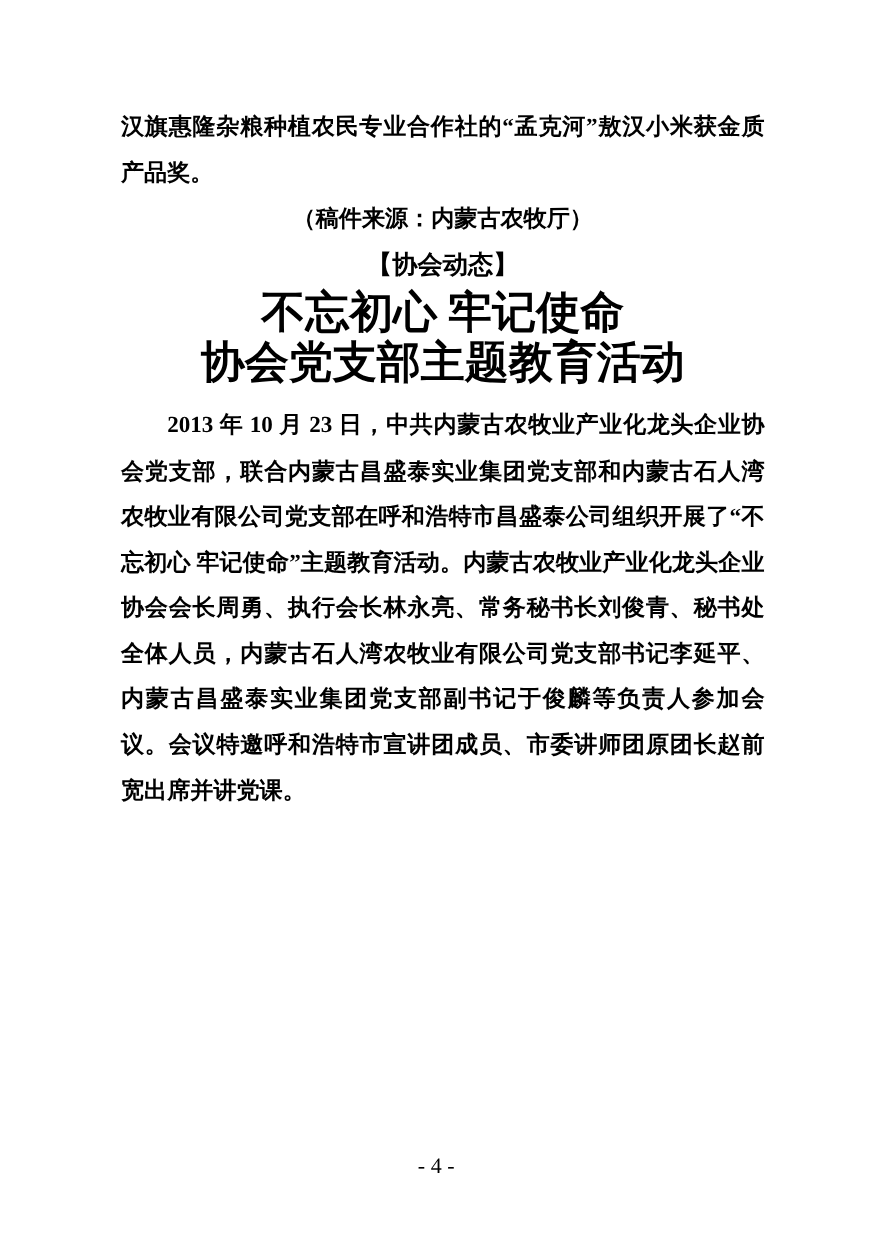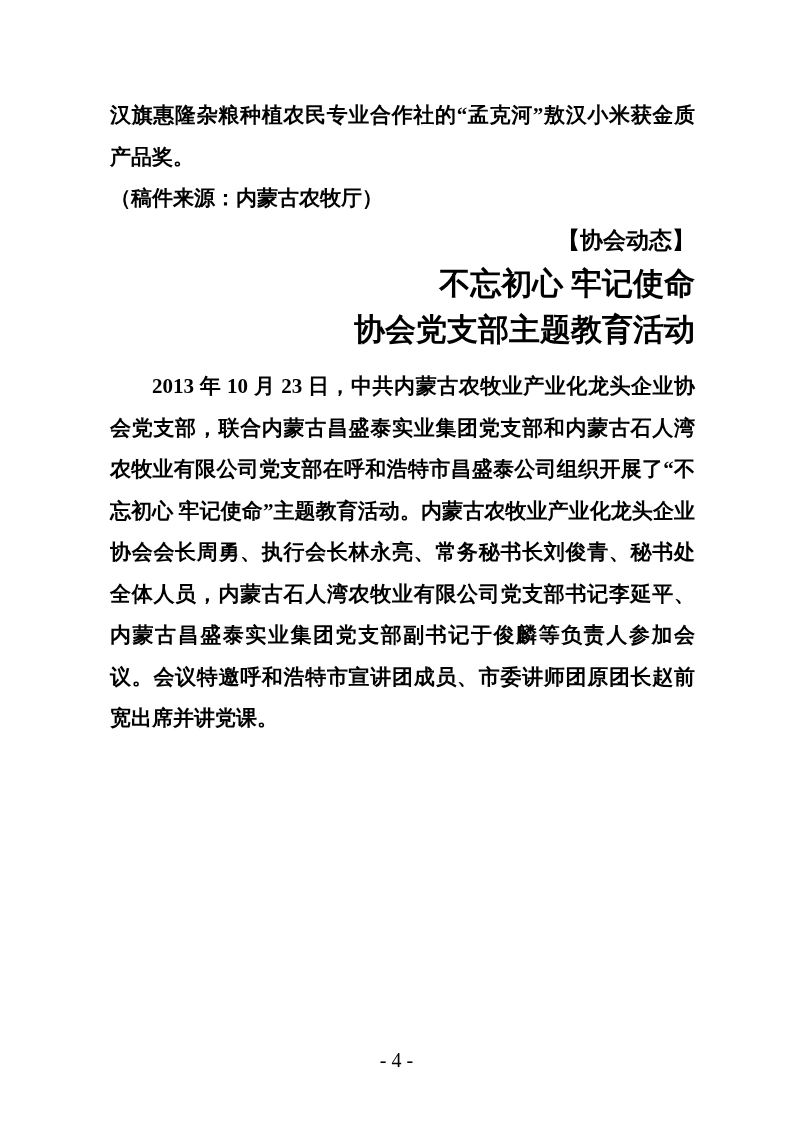--- a/index.html
+++ b/index.html
@@ -33,33 +33,33 @@
   }
   .content p, .content h1, .content h2 {
     margin: 0;
     padding: 0;
     font-weight: bold;
   }
   .carryover {
     text-align: justify;
   }
   .source {
-    text-align: left;
+    text-align: center;
   }
   .section-header {
     font-family: "Liberation Sans", "DejaVu Sans", sans-serif;
     font-weight: bold;
     font-size: 23px;
     line-height: 41.5px;
-    text-align: right;
+    text-align: center;
   }
   .article-title {
-    text-align: right;
+    text-align: center;
     font-weight: bold;
-    font-size: 31px;
+    font-size: 40px;
     line-height: 46px;
     font-family: "Liberation Serif", "DejaVu Serif", serif;
   }
   .title-1 { margin-top: 13px; }
   .title-2 { margin-top: 11px; }
   .body-para {
     text-align: justify;
     text-indent: 2em;
   }
   .body-para.first { margin-top: 13px; }

